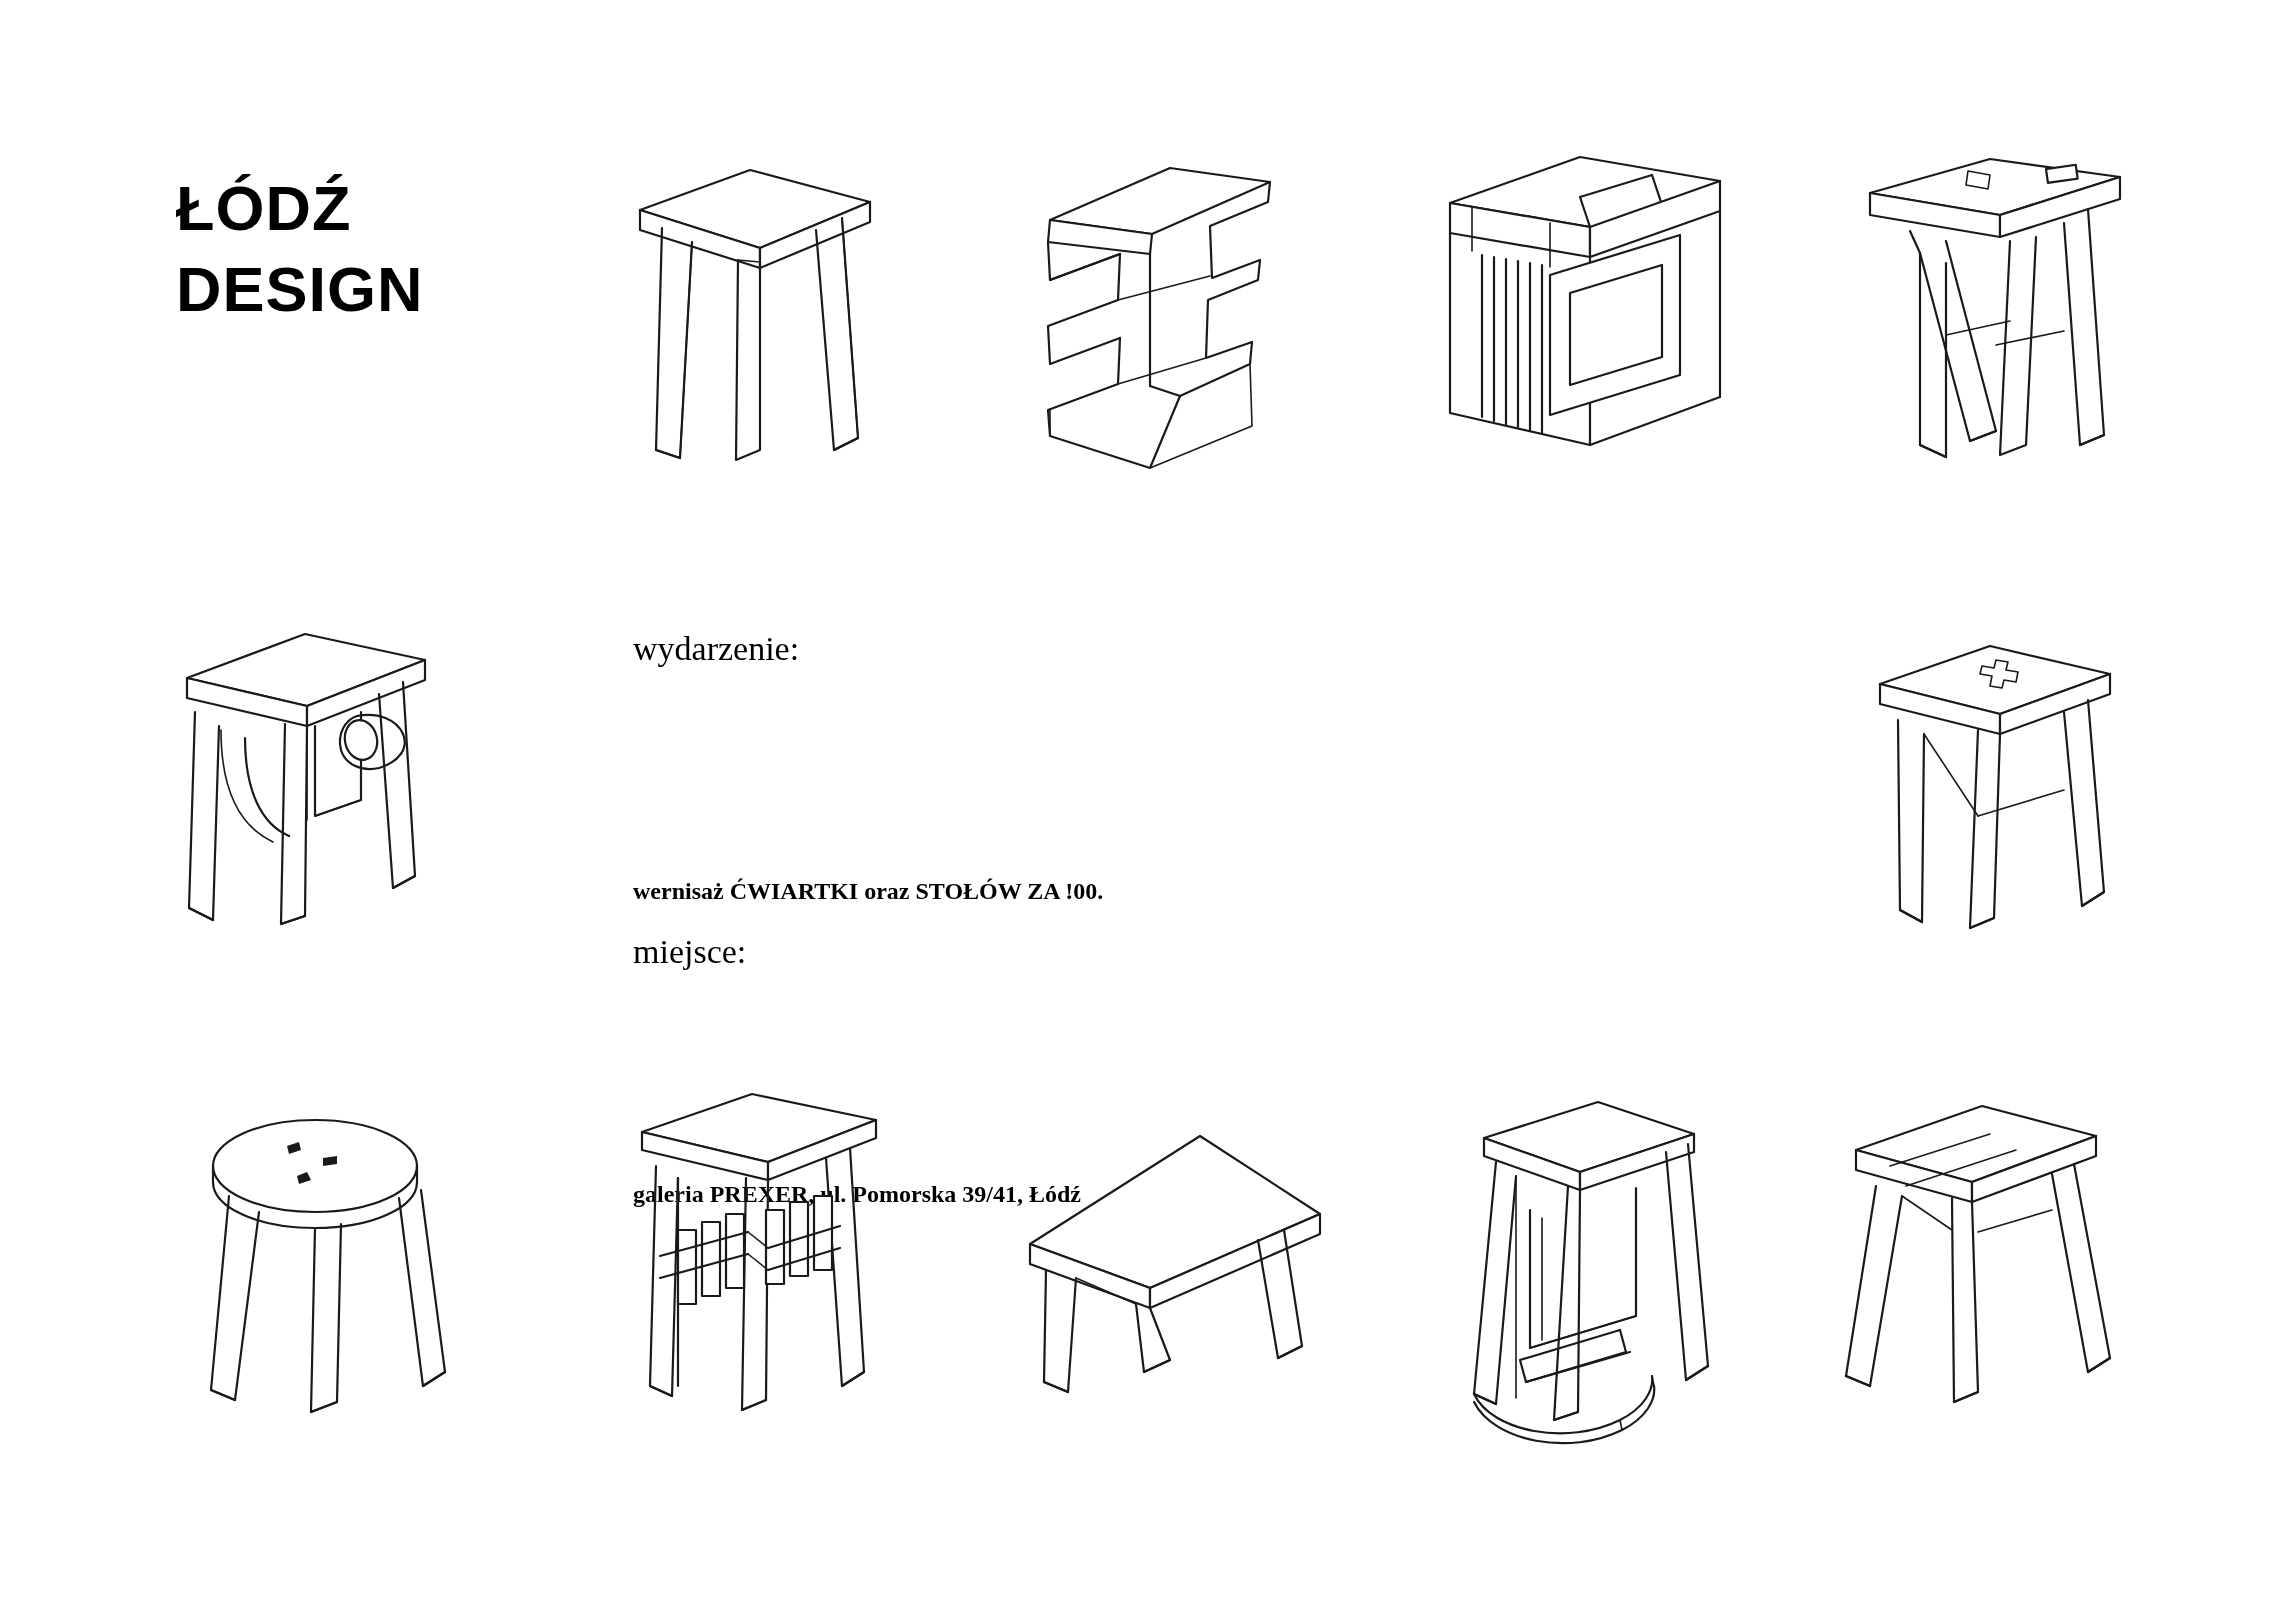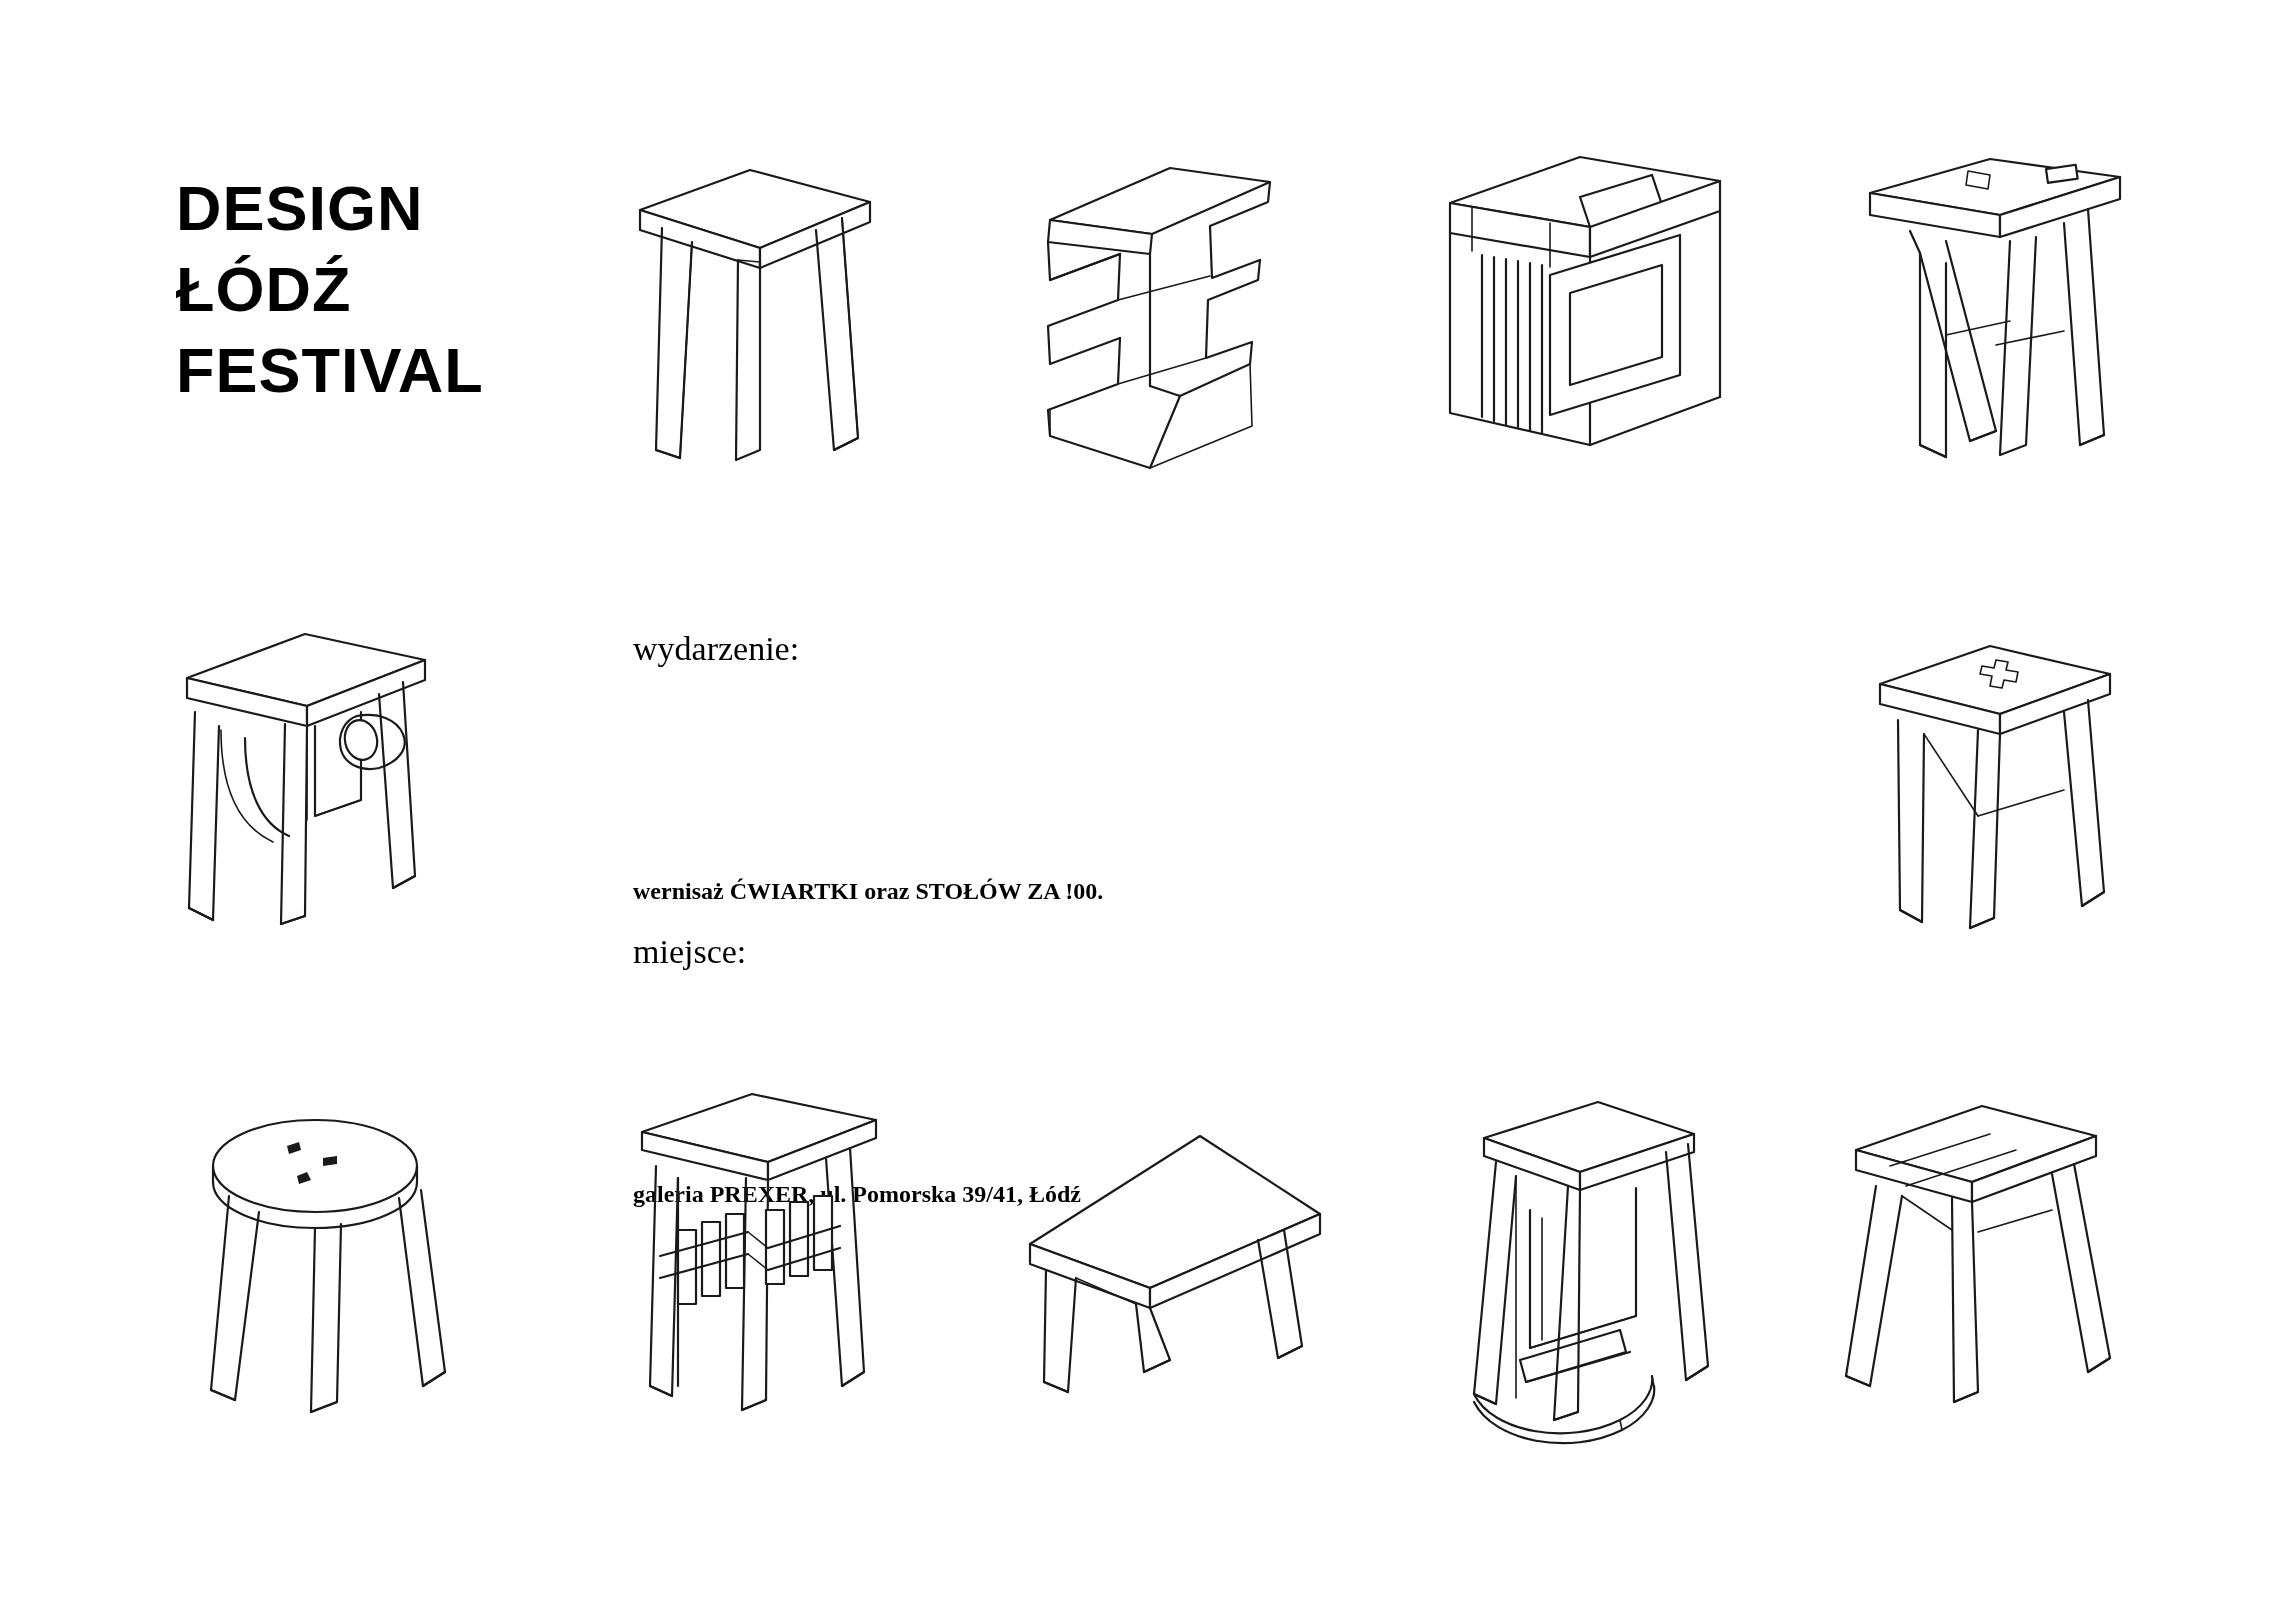--- a/index.html
+++ b/index.html
@@ -110,23 +110,22 @@
     fill: #1a1a1a;
     stroke: none;
   }
 </style>
 </head>
 <body>
 
 <div class="poster">
 
   <div class="title-block">
+    <div class="title-line">ŁÓDŹ</div>
     <div class="title-line">DESIGN</div>
-    <div class="title-line">ŁÓDŹ</div>
-    <div class="title-line">FESTIVAL</div>
   </div>
 
   <div class="invite-block">
 
     <div class="invite-row">
       <div class="invite-label">wydarzenie:</div>
       <div class="invite-value">wernisaż ĆWIARTKI oraz STOŁÓW ZA !00.</div>
     </div>
 
     <div class="invite-row">

